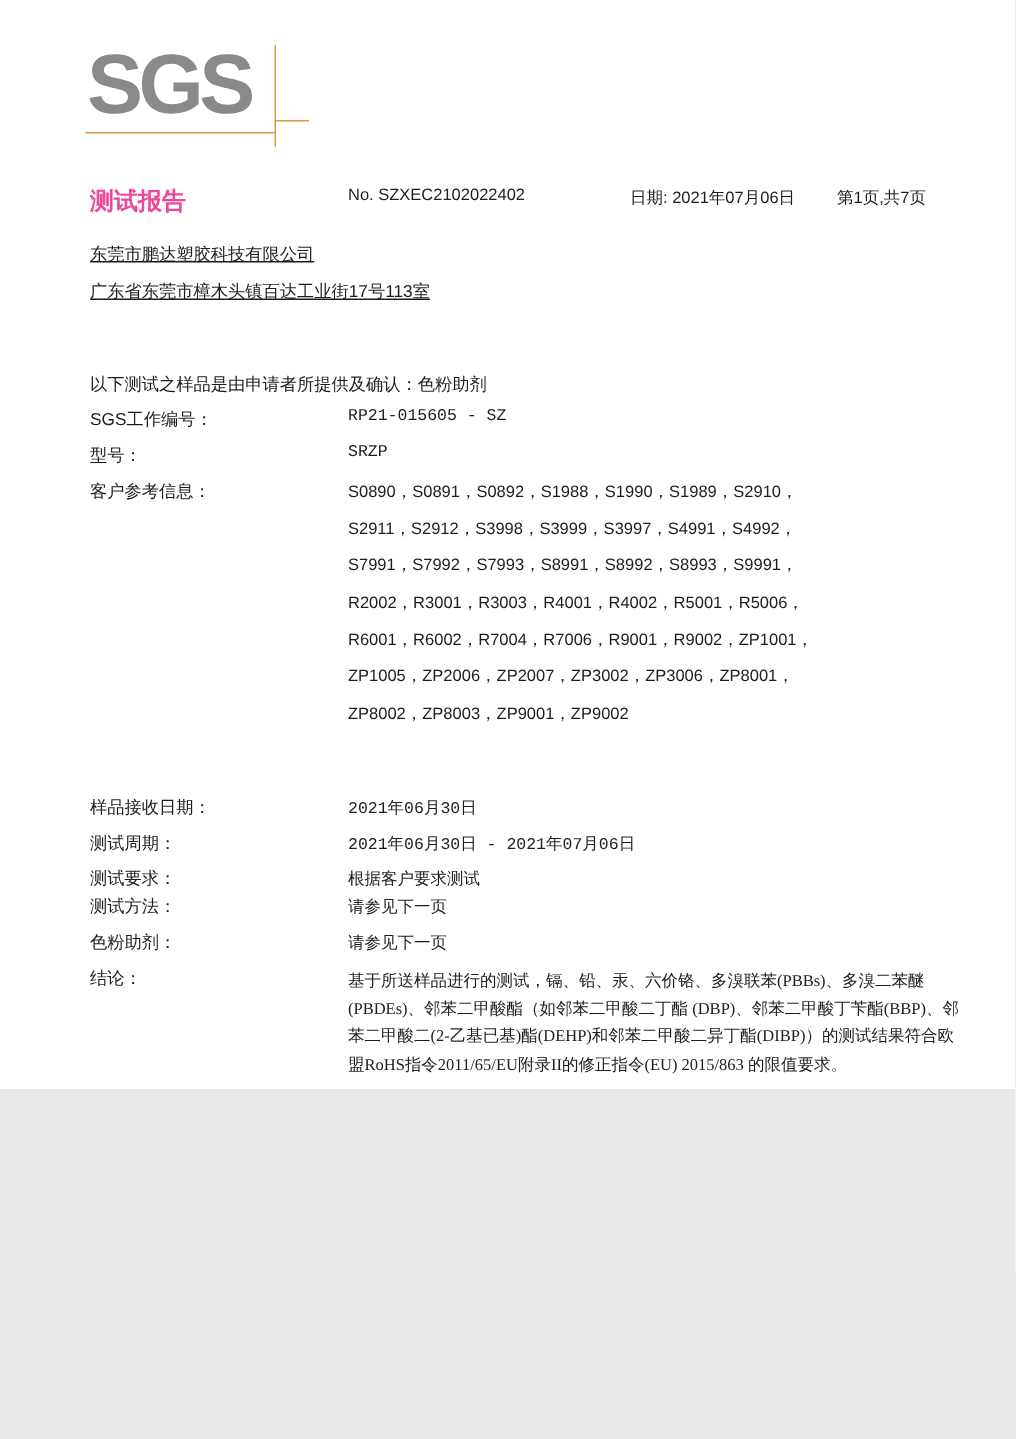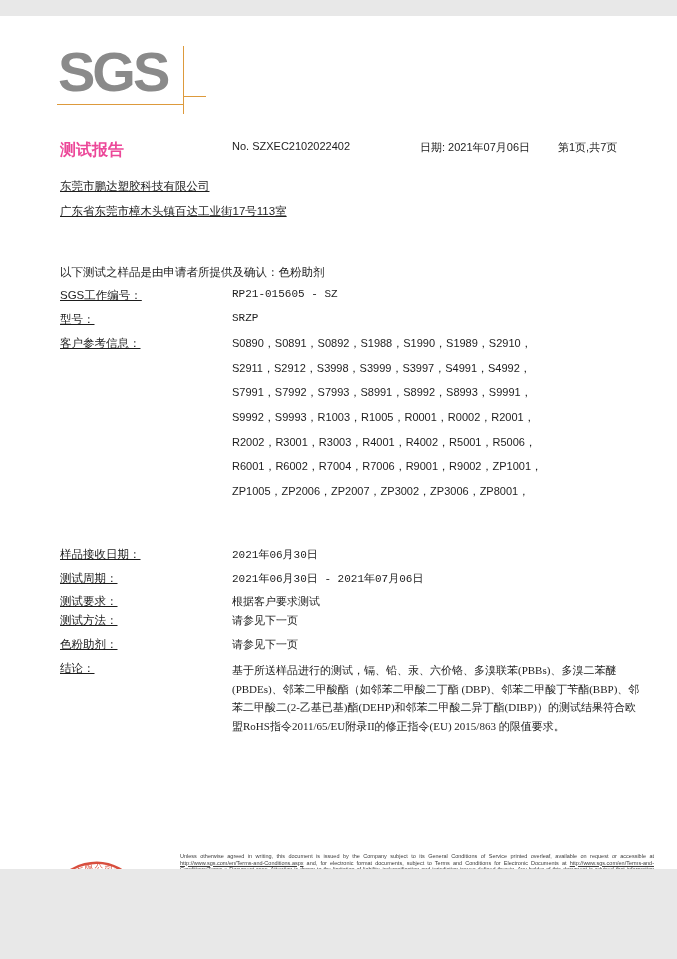--- a/index.html
+++ b/index.html
@@ -1,19 +1,19 @@
 <!DOCTYPE html>
 <html><head>
 <meta charset="utf-8">
 <style>
   * { margin:0; padding:0; box-sizing:border-box; }
   html,body { background:#e8e8e8; }
   body { font-family:"Liberation Sans","DejaVu Sans",sans-serif; }
   .page {
-    position:relative; width:677px; height:853px; margin:16px auto;
+    position:relative; width:677px; height:726px; margin:0 auto;
     background:#ffffff; overflow:hidden; color:#222;
   }
   .abs { position:absolute; }
 
   
   .logo-text { left:58px; top:28px; font-size:56px; font-weight:bold;
     color:#8a8a8a; letter-spacing:-3px; line-height:1;
     font-family:"Liberation Sans","DejaVu Sans",sans-serif; }
   .crop-h1 { left:57px; top:88px; width:126px; height:1px; background:#dd9a3c; }
   .crop-h2 { left:183px; top:80px; width:23px; height:1px; background:#dd9a3c; }
@@ -22,21 +22,21 @@
   
   .report-title { left:60px; top:124px; font-size:16px; font-weight:bold; color:#ec4899; }
   .report-no { left:232px; top:124px; font-size:11px; color:#1d1d1d; }
   .report-date { left:420px; top:124px; font-size:11px; color:#1d1d1d; }
   .report-pages { left:558px; top:124px; font-size:11px; color:#1d1d1d; }
 
   .applicant { left:60px; top:158px; font-size:11.5px; line-height:25px; color:#1d1d1d;text-decoration:underline; }
 
   
   .intro { left:60px; top:249px; font-size:11.5px; color:#1d1d1d; }
-  .lbl { position:absolute; left:60px; font-size:11.5px; color:#1d1d1d; white-space:nowrap;text-decoration:underline; }
+  .lbl { position:absolute; left:60px; font-size:11.5px; color:#1d1d1d; white-space:nowrap; }
   .val { position:absolute; left:232px; font-size:11px; color:#1d1d1d; white-space:nowrap;font-family:Liberation Mono, monospace; }
   .ref-lines { position:absolute; left:232px; top:320px; font-size:11px; color:#1d1d1d; }
   .ref-lines div { height:24.7px; }
   .conclusion-val { position:absolute; left:232px; top:645px; width:414px;
     font-size:11px; line-height:18.5px; color:#1d1d1d; white-space:normal;font-family:Liberation Serif, serif; }
 
   
   .stamp-wrap { left:22px; top:834px; width:146px; height:112px; }
   .stamp-company { left:24px; top:926px; font-size:6.4px; line-height:8px;
     color:#c2392b; font-weight:bold; }
@@ -78,24 +78,24 @@
   <div class="val" style="top:272px">RP21-015605 - SZ</div>
 
   <div class="lbl" style="top:296px">型号：</div>
   <div class="val" style="top:296px">SRZP</div>
 
   <div class="lbl" style="top:320px">客户参考信息：</div>
   <div class="ref-lines">
     <div>S0890，S0891，S0892，S1988，S1990，S1989，S2910，</div>
     <div>S2911，S2912，S3998，S3999，S3997，S4991，S4992，</div>
     <div>S7991，S7992，S7993，S8991，S8992，S8993，S9991，</div>
-    <div>S9992，S9993，R1003，R1005，R0001，R0002，R2001，</div>
     <div>R2002，R3001，R3003，R4001，R4002，R5001，R5006，</div>
     <div>R6001，R6002，R7004，R7006，R9001，R9002，ZP1001，</div>
     <div>ZP1005，ZP2006，ZP2007，ZP3002，ZP3006，ZP8001，</div>
+    <div>ZP8002，ZP8003，ZP9001，ZP9002</div>
   </div>
 
   <div class="lbl" style="top:531px">样品接收日期：</div>
   <div class="val" style="top:531px">2021年06月30日</div>
 
   <div class="lbl" style="top:555px">测试周期：</div>
   <div class="val" style="top:555px">2021年06月30日 - 2021年07月06日</div>
 
   <div class="lbl" style="top:578px">测试要求：</div>
   <div class="val" style="top:578px">根据客户要求测试</div>

